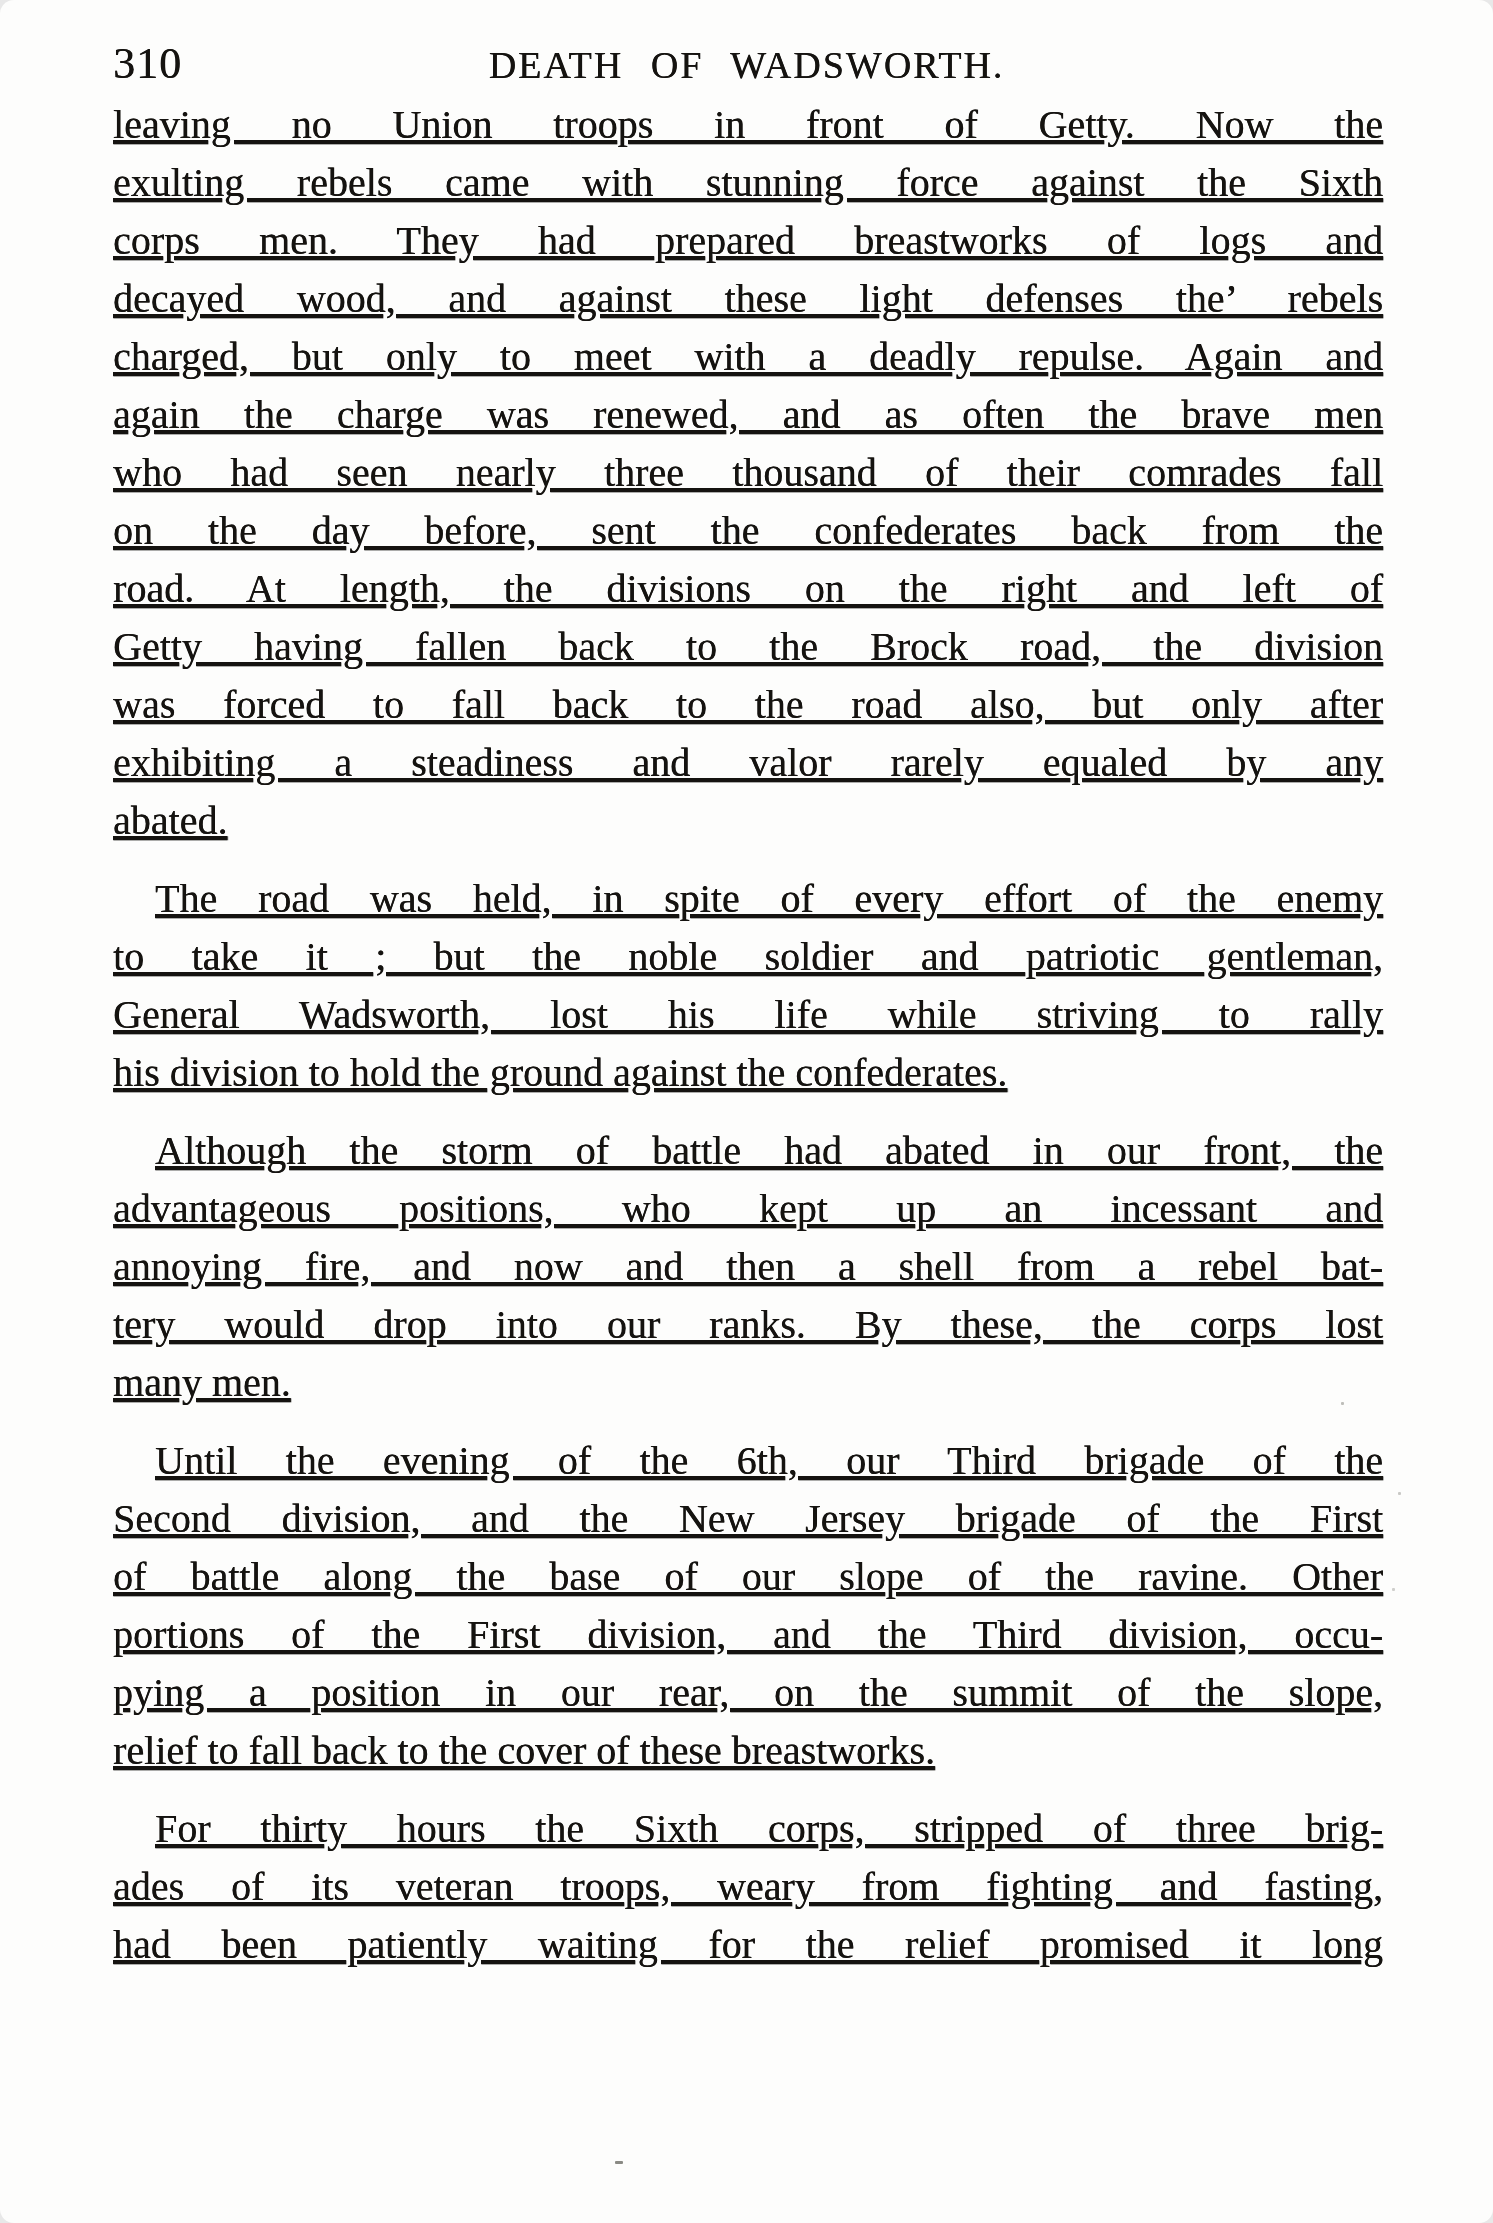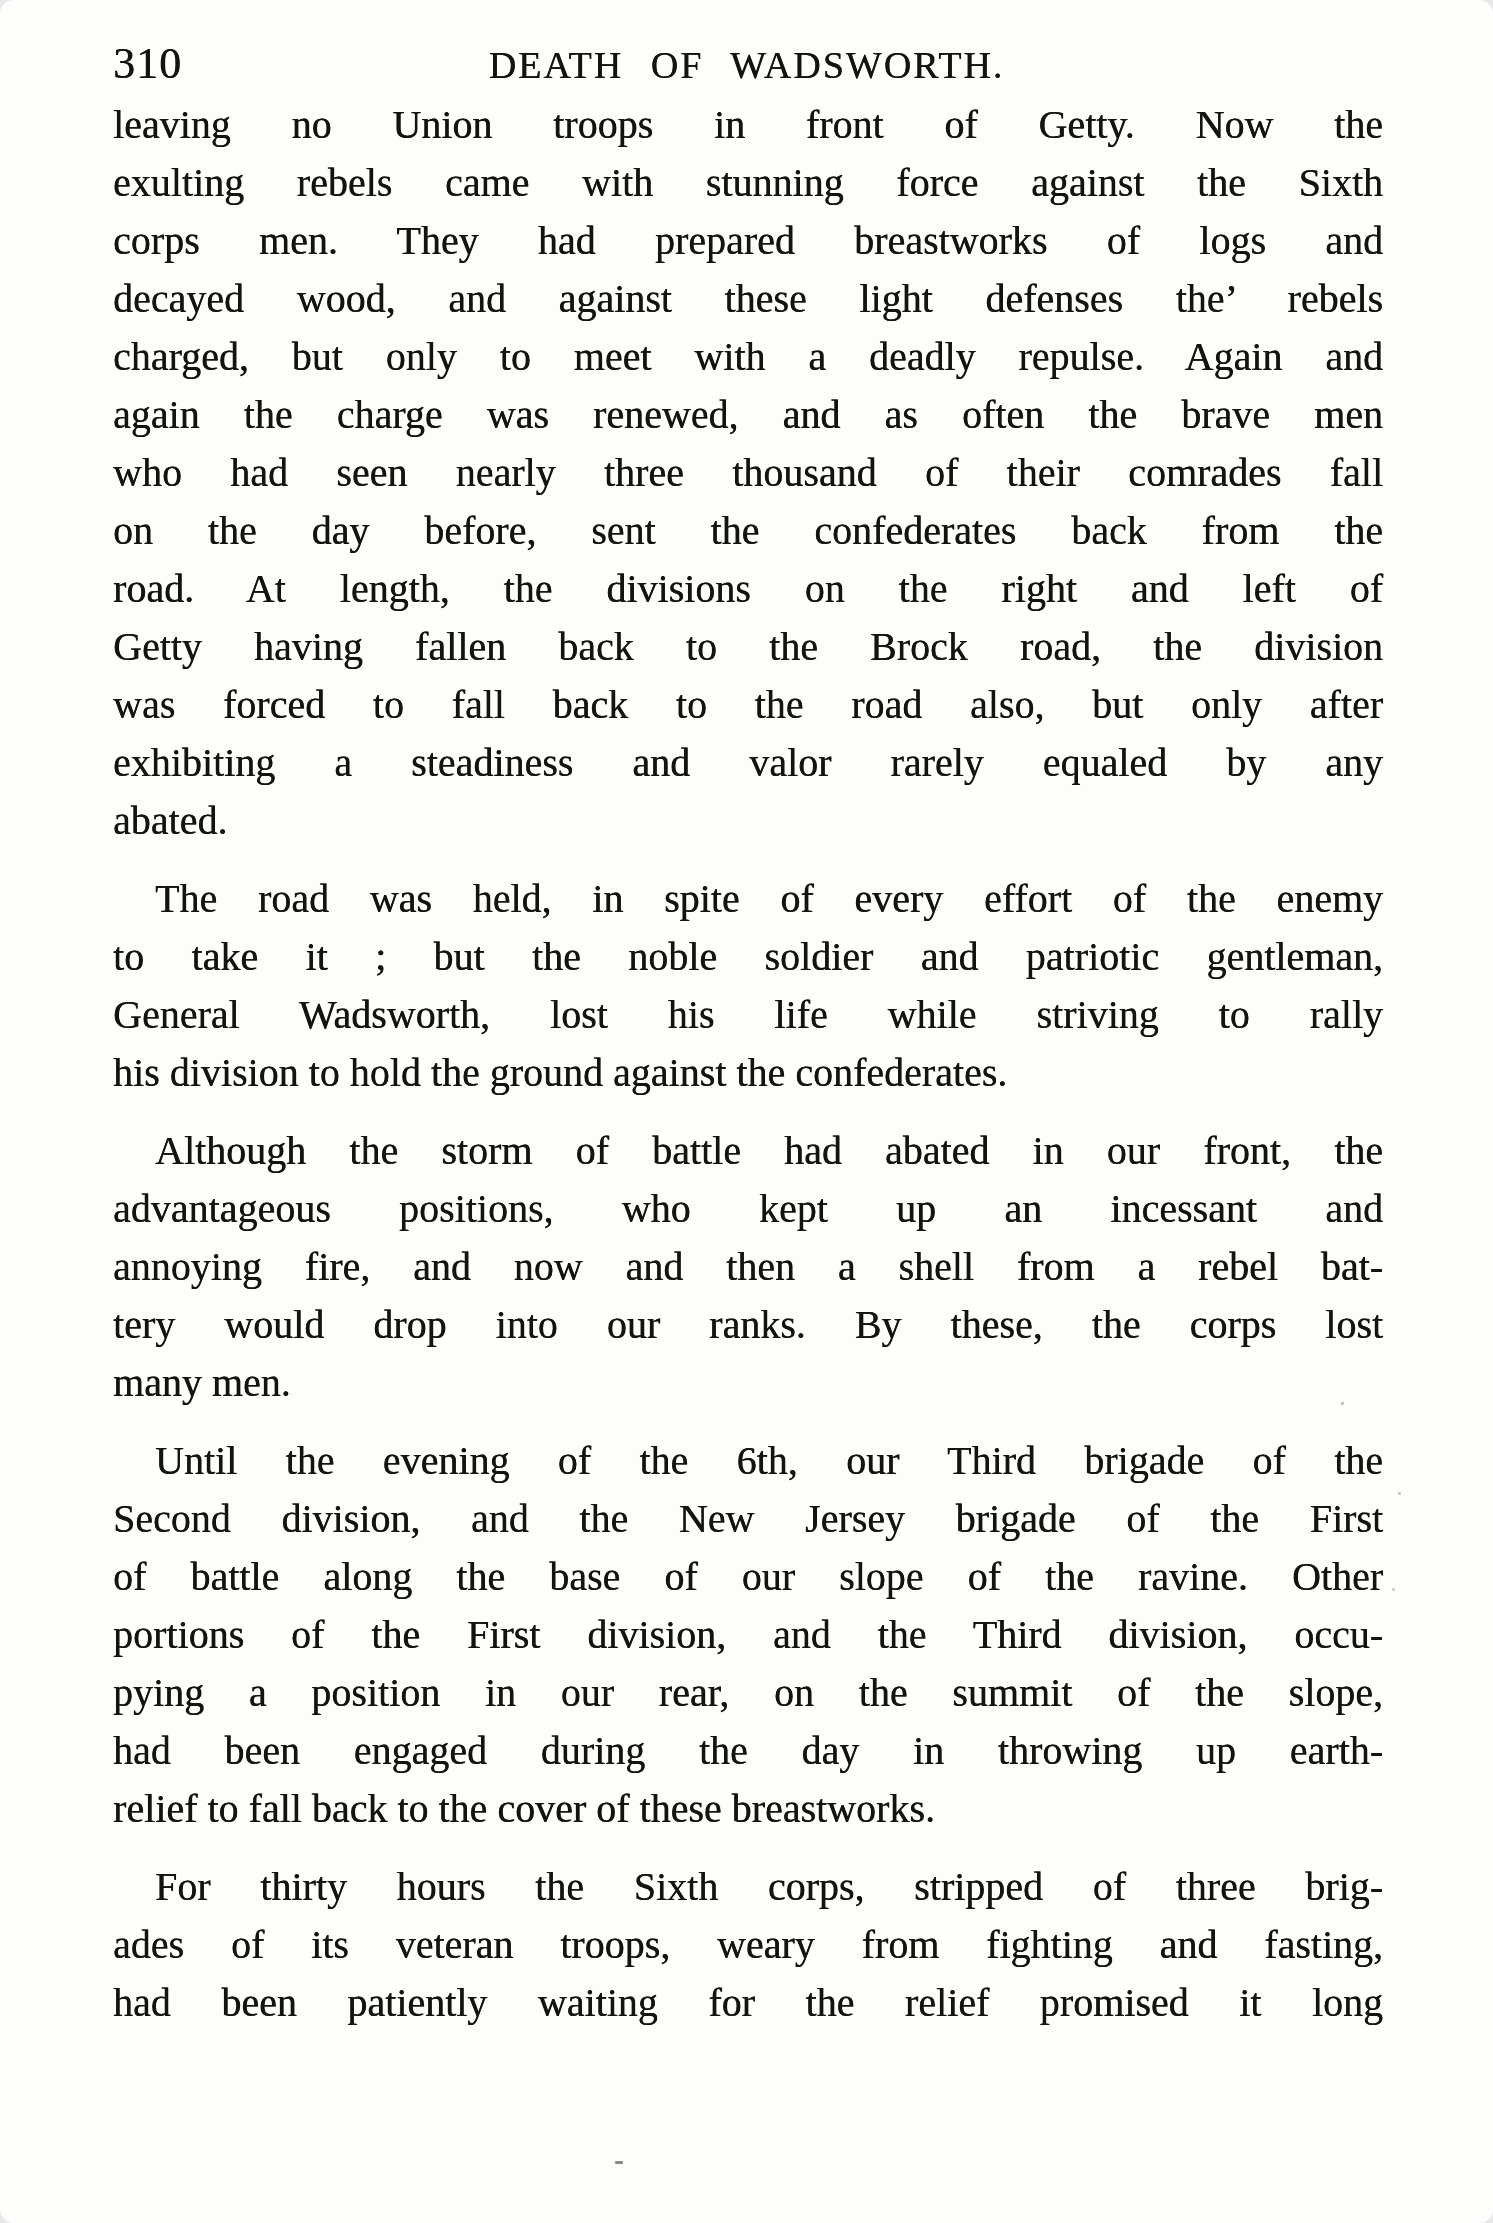--- a/index.html
+++ b/index.html
@@ -44,20 +44,21 @@
     line-height: 40px;
     letter-spacing: 2px;
     word-spacing: 16px;
     text-shadow: 0.3px 0.3px 0 currentColor;
   }
   .body-block {
     position: absolute;
     top: 96px;
     left: 113px;
     width: 1270px;
+    text-decoration: underline;
   }
   .para {
     margin: 0;
     padding: 0;
   }
   .line {
     font-size: 40px;
     line-height: 58px;
     text-align: justify;
     text-align-last: justify;
@@ -119,21 +120,20 @@
         <div class="line">annoying fire, and now and then a shell from a rebel bat-</div>
         <div class="line">tery would drop into our ranks.  By these, the corps lost</div>
         <div class="line line-end">many men.</div>
       </div>
       <div class="para">
         <div class="line first-indent">Until the evening of the 6th, our Third brigade of the</div>
         <div class="line">Second division, and the New Jersey brigade of the First</div>
         <div class="line">of battle along the base of our slope of the ravine.  Other</div>
         <div class="line">portions of the First division, and the Third division, occu-</div>
         <div class="line">pying a position in our rear, on the summit of the slope,</div>
-        <div class="line">had been engaged during the day in throwing up earth-</div>
         <div class="line line-end">relief to fall back to the cover of these breastworks.</div>
       </div>
       <div class="para">
         <div class="line first-indent">For thirty hours the Sixth corps, stripped of three brig-</div>
         <div class="line">ades of its veteran troops, weary from fighting and fasting,</div>
         <div class="line">had been patiently waiting for the relief promised it long</div>
       </div>
     </div>
 
   <div class="speck speck-1"></div>

